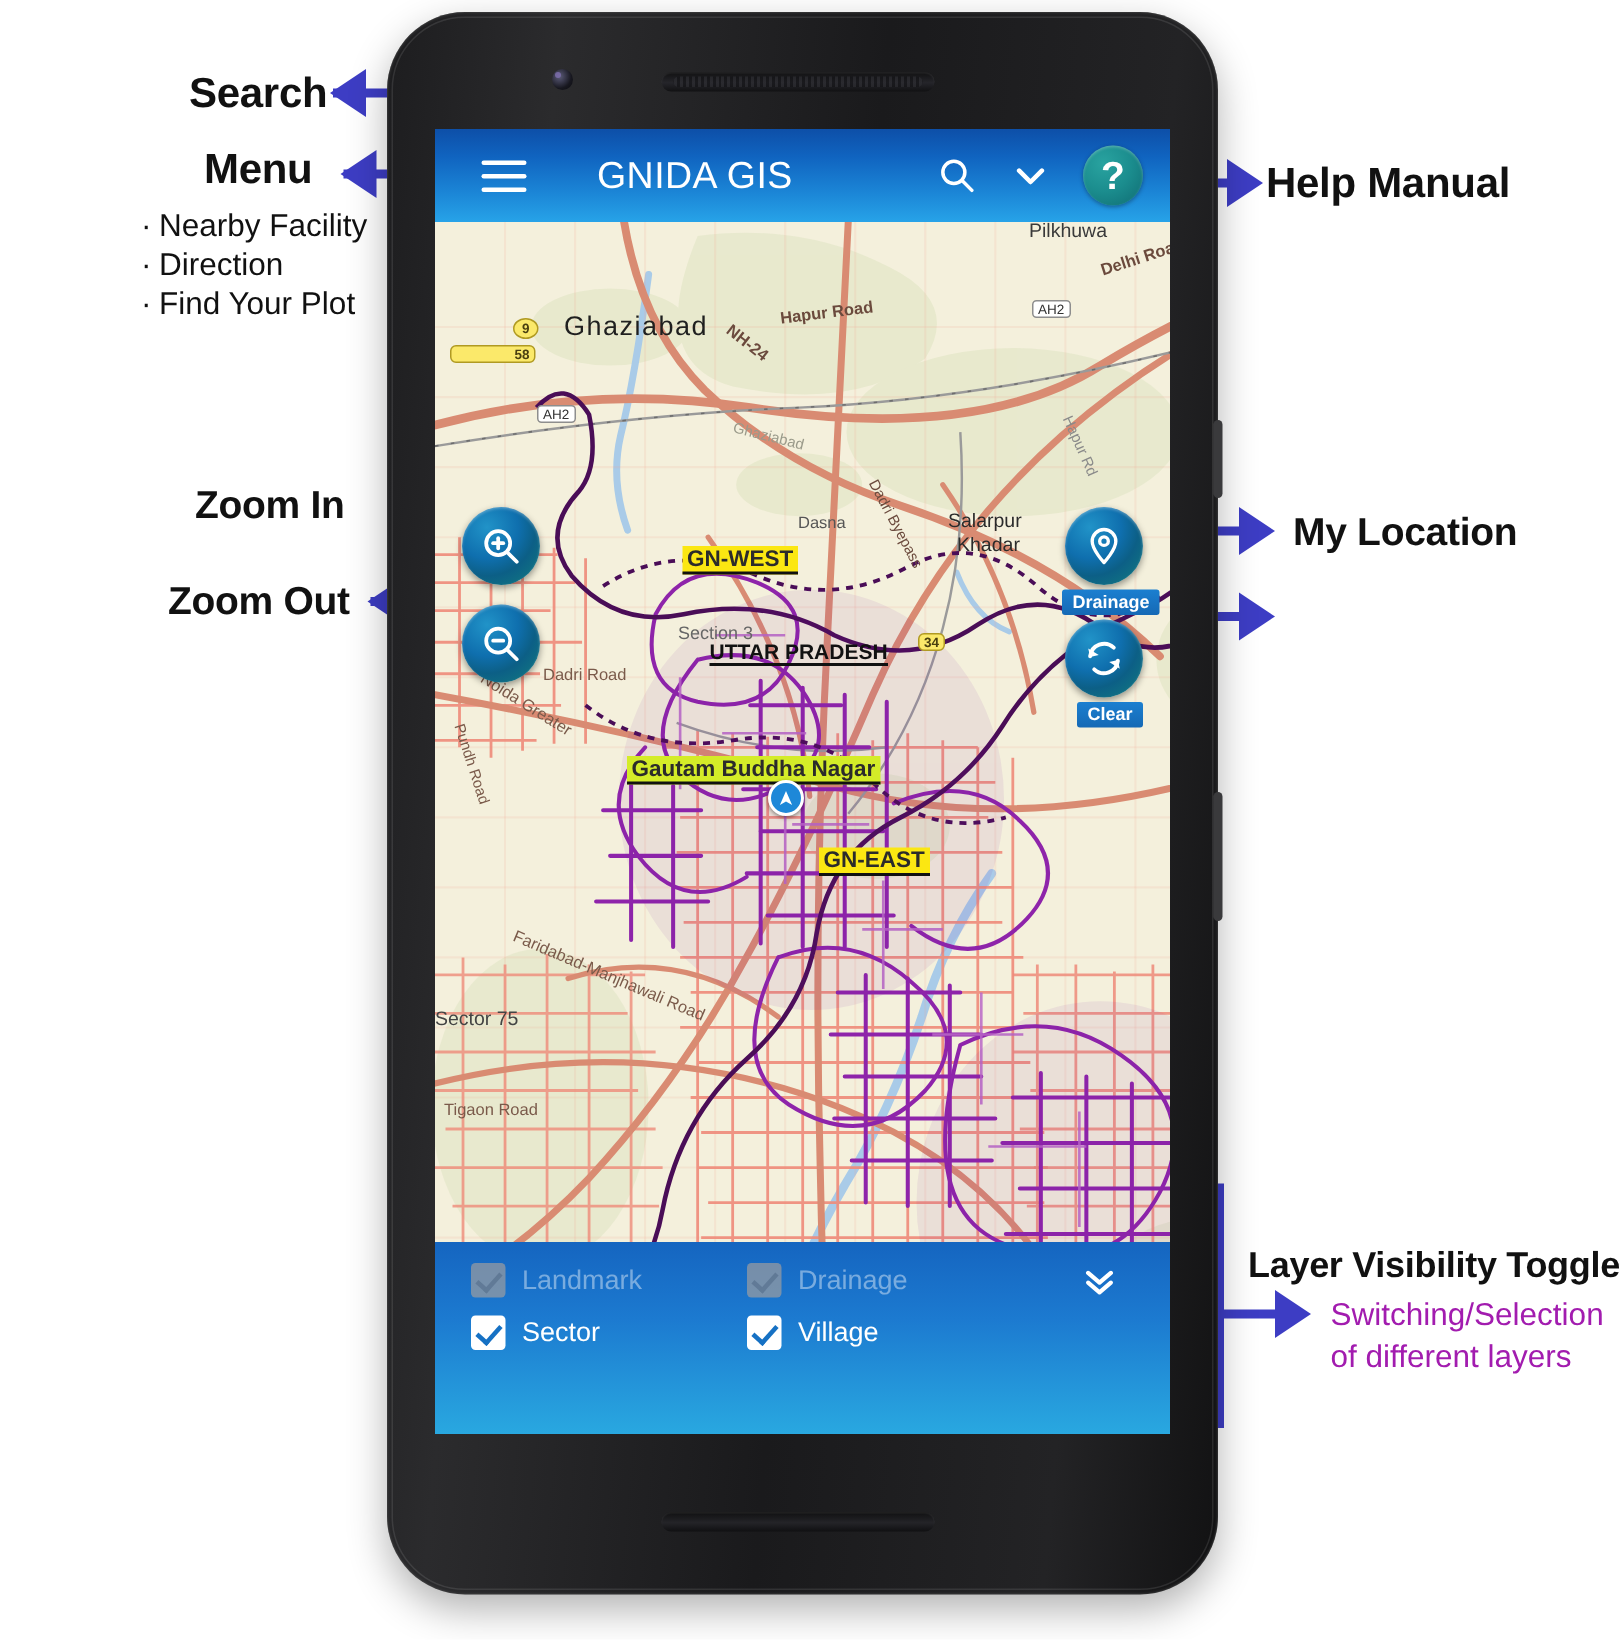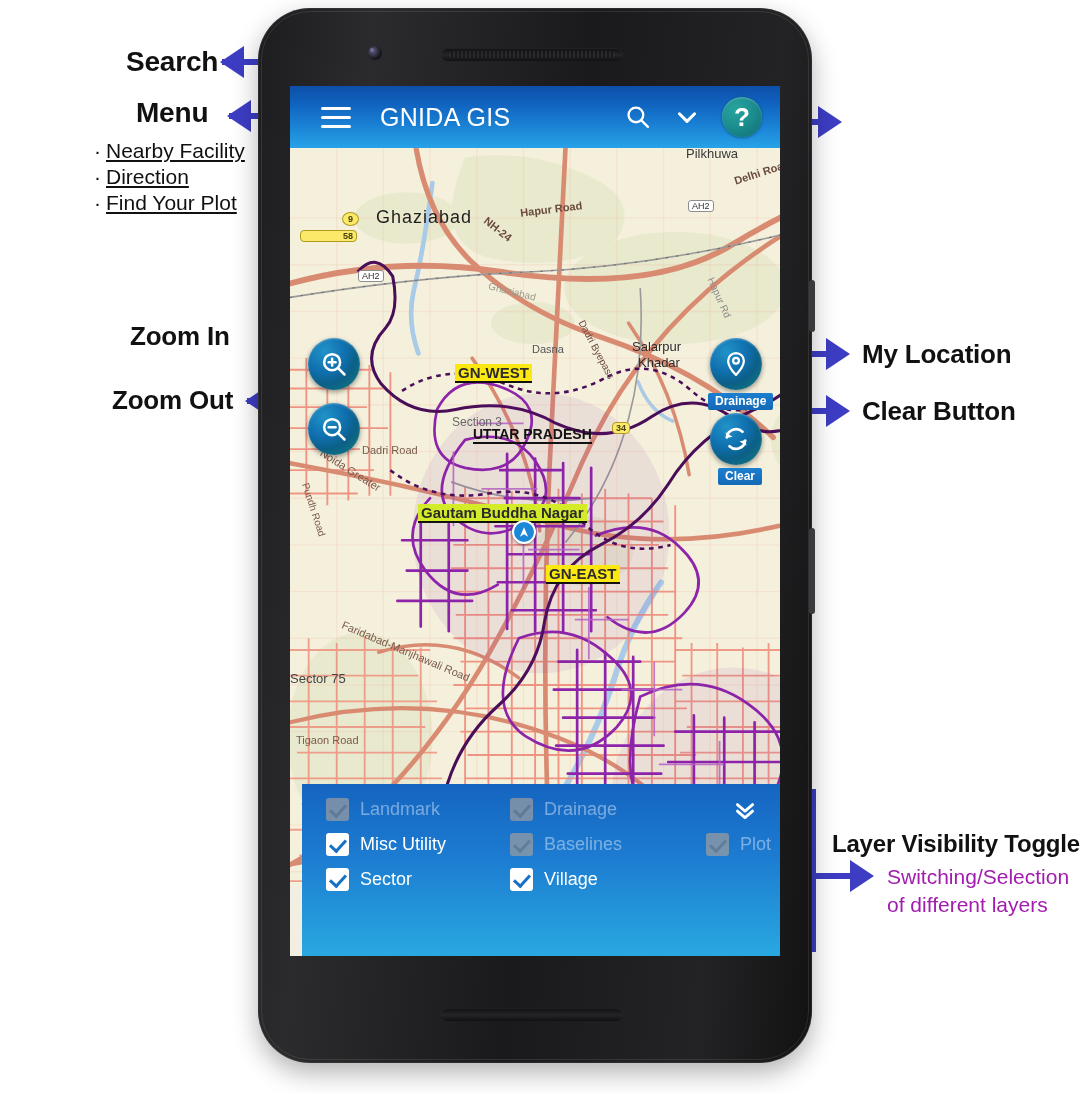--- a/index.html
+++ b/index.html
@@ -74,21 +74,21 @@
   }
 
   
   #appbar {
     position: relative; height: 62px; width: 100%;
     background: linear-gradient(180deg,#0d4fa8 0%,#1064c0 30%,#1b85d6 68%,#27a3e8 100%);
     display: flex; align-items: center; z-index: 6;
   }
   #hamburger { width: 52px; display:flex; flex-direction:column; justify-content:center; align-items:center; gap:6px; margin-left: 20px; }
   #hamburger span { display:block; width: 30px; height: 3px; background: #fff; border-radius: 2px; }
-  #app-title { color:#fff; font-size: 25px; font-weight: normal; margin-left: 18px; letter-spacing: .3px; }
+  #app-title { color:#fff; font-size: 25px; font-weight: normal; margin-left: 36px; letter-spacing: .3px; }
   #appbar-right { margin-left:auto; display:flex; align-items:center; gap: 22px; padding-right: 18px; }
   .bar-icon { display:flex; align-items:center; justify-content:center; }
   #help-btn {
     width: 40px; height: 40px; border-radius: 50%;
     background: radial-gradient(circle at 34% 30%, #29a3a0 0%, #1b8d8e 48%, #0f6b72 100%);
     display:flex; align-items:center; justify-content:center;
     color:#fff; font-size: 26px; font-weight: bold; line-height: 1;
     box-shadow: 0 1px 3px rgba(0,0,0,.35), inset 0 1px 2px rgba(255,255,255,.25);
   }
 
@@ -113,21 +113,21 @@
   }
   .map-btn-caption {
     position:absolute; z-index:5;
     background: linear-gradient(180deg,#1b7fd0,#1569b5);
     color:#fff; font-size: 12px; font-weight: bold; padding: 1px 7px 2px;
     border-radius: 2px; white-space:nowrap;
   }
 
   
   #layers {
-    position:absolute; left:12px; bottom:0; width:490px; height:172px; z-index: 7;
+    position:absolute; left:0; bottom:0; width:490px; height:128px; z-index: 7;
     background: linear-gradient(180deg,#1565c0 0%,#1c7ad0 40%,#29a8e0 100%);
     padding: 8px 14px 6px 24px;
   }
   .layer-row { display:flex; align-items:center; height: 35px; }
   .layer-item { display:flex; align-items:center; gap: 11px; }
   .col1 { width: 184px; }
   .col2 { width: 196px; }
   .col3 { flex: 1; }
   .cbox { width: 23px; height: 23px; border-radius: 3px; position:relative; flex: none; }
   .cbox.on  { background:#fff; }
@@ -144,21 +144,21 @@
   #chev-expand { margin-left:auto; display:flex; flex-direction:column; align-items:center; gap:-2px; padding-right: 18px; }
 </style>
 </head>
 <body>
 
 <div id="stage">
 
   <div class="anno-label" style="left:126px; top:46px; font-size:28px;">Search</div>
   <div class="anno-label" style="left:136px; top:97px; font-size:28px;">Menu</div>
 
-  <div class="bullet-list" style="left:94px; top:138px;text-decoration:underline;">
+  <div class="bullet-list" style="left:94px; top:138px;">
     <div><span class="dot">·</span><span>Nearby Facility</span></div>
     <div><span class="dot">·</span><span>Direction</span></div>
     <div><span class="dot">·</span><span>Find Your Plot</span></div>
   </div>
 
   <div class="anno-label" style="left:130px; top:321px; font-size:26px;">Zoom In</div>
   <div class="anno-label" style="left:112px; top:385px; font-size:26px;">Zoom Out</div>
 
   <div class="arrow-line" style="left:222px; top:59px; width:170px;"></div>
   <div class="arrow-head ah-left" style="left:220px; top:46px;"></div>
@@ -167,28 +167,28 @@
 
   <div class="arrow-line" style="left:229px; top:113px; width:88px;"></div>
   <div class="arrow-head ah-left" style="left:227px; top:100px;"></div>
 
   <div class="arrow-line" style="left:262px; top:334px; width:70px;"></div>
   <div class="arrow-head ah-left" style="left:260px; top:321px;"></div>
 
   <div class="arrow-line" style="left:247px; top:398px; width:85px;"></div>
   <div class="arrow-head ah-left" style="left:245px; top:385px;"></div>
 
+  <div class="anno-label" style="left:844px; top:106px; font-size:28px;">Help Manual</div>
   <div class="arrow-line" style="left:788px; top:119px; width:36px;"></div>
   <div class="arrow-head ah-right" style="left:818px; top:106px;"></div>
 
   <div class="anno-label" style="left:862px; top:339px; font-size:26px;">My Location</div>
   <div class="arrow-line" style="left:766px; top:351px; width:66px;"></div>
   <div class="arrow-head ah-right" style="left:826px; top:338px;"></div>
 
-  <div class="anno-label" style="left:862px; top:396px; font-size:26px;">Clear Button</div>
   <div class="arrow-line" style="left:766px; top:408px; width:66px;"></div>
   <div class="arrow-head ah-right" style="left:826px; top:395px;"></div>
 
   <div class="anno-label" style="left:832px; top:830px; font-size:24px;">Layer Visibility Toggle:</div>
   <div class="anno-sub" style="left:887px; top:865px; font-size:21px;">Switching/Selection</div>
   <div class="anno-sub" style="left:887px; top:893px; font-size:21px;">of different layers</div>
   <div class="arrow-line" style="left:816px; top:873px; width:40px;"></div>
   <div class="arrow-head ah-right" style="left:850px; top:860px;"></div>
 
   <div class="anno-box" style="left:258px; top:789px; width:558px; height:163px;"></div>
@@ -432,34 +432,20 @@
           </div>
           <div id="chev-expand">
             <svg width="30" height="26" viewBox="0 0 24 24" fill="none" stroke="#ffffff" stroke-width="2.6" stroke-linecap="round" stroke-linejoin="round">
               <polyline points="5,7 12,13 19,7"></polyline>
                 <polyline points="5,13 12,19 19,13"></polyline>
             </svg>
           </div>
         </div>
 
 
-        <div class="layer-row">
-          <div class="layer-item col1">
-            <span class="cbox on"></span>
-            <span class="layer-label">Misc Utility</span>
-          </div>
-          <div class="layer-item col2">
-            <span class="cbox off"></span>
-            <span class="layer-label dim">Baselines</span>
-          </div>
-          <div class="layer-item col3">
-            <span class="cbox off"></span>
-            <span class="layer-label dim">Plot</span>
-          </div>
-        </div>
 
         <div class="layer-row">
           <div class="layer-item col1">
             <span class="cbox on"></span>
             <span class="layer-label">Sector</span>
           </div>
           <div class="layer-item col2">
             <span class="cbox on"></span>
             <span class="layer-label">Village</span>
           </div>

